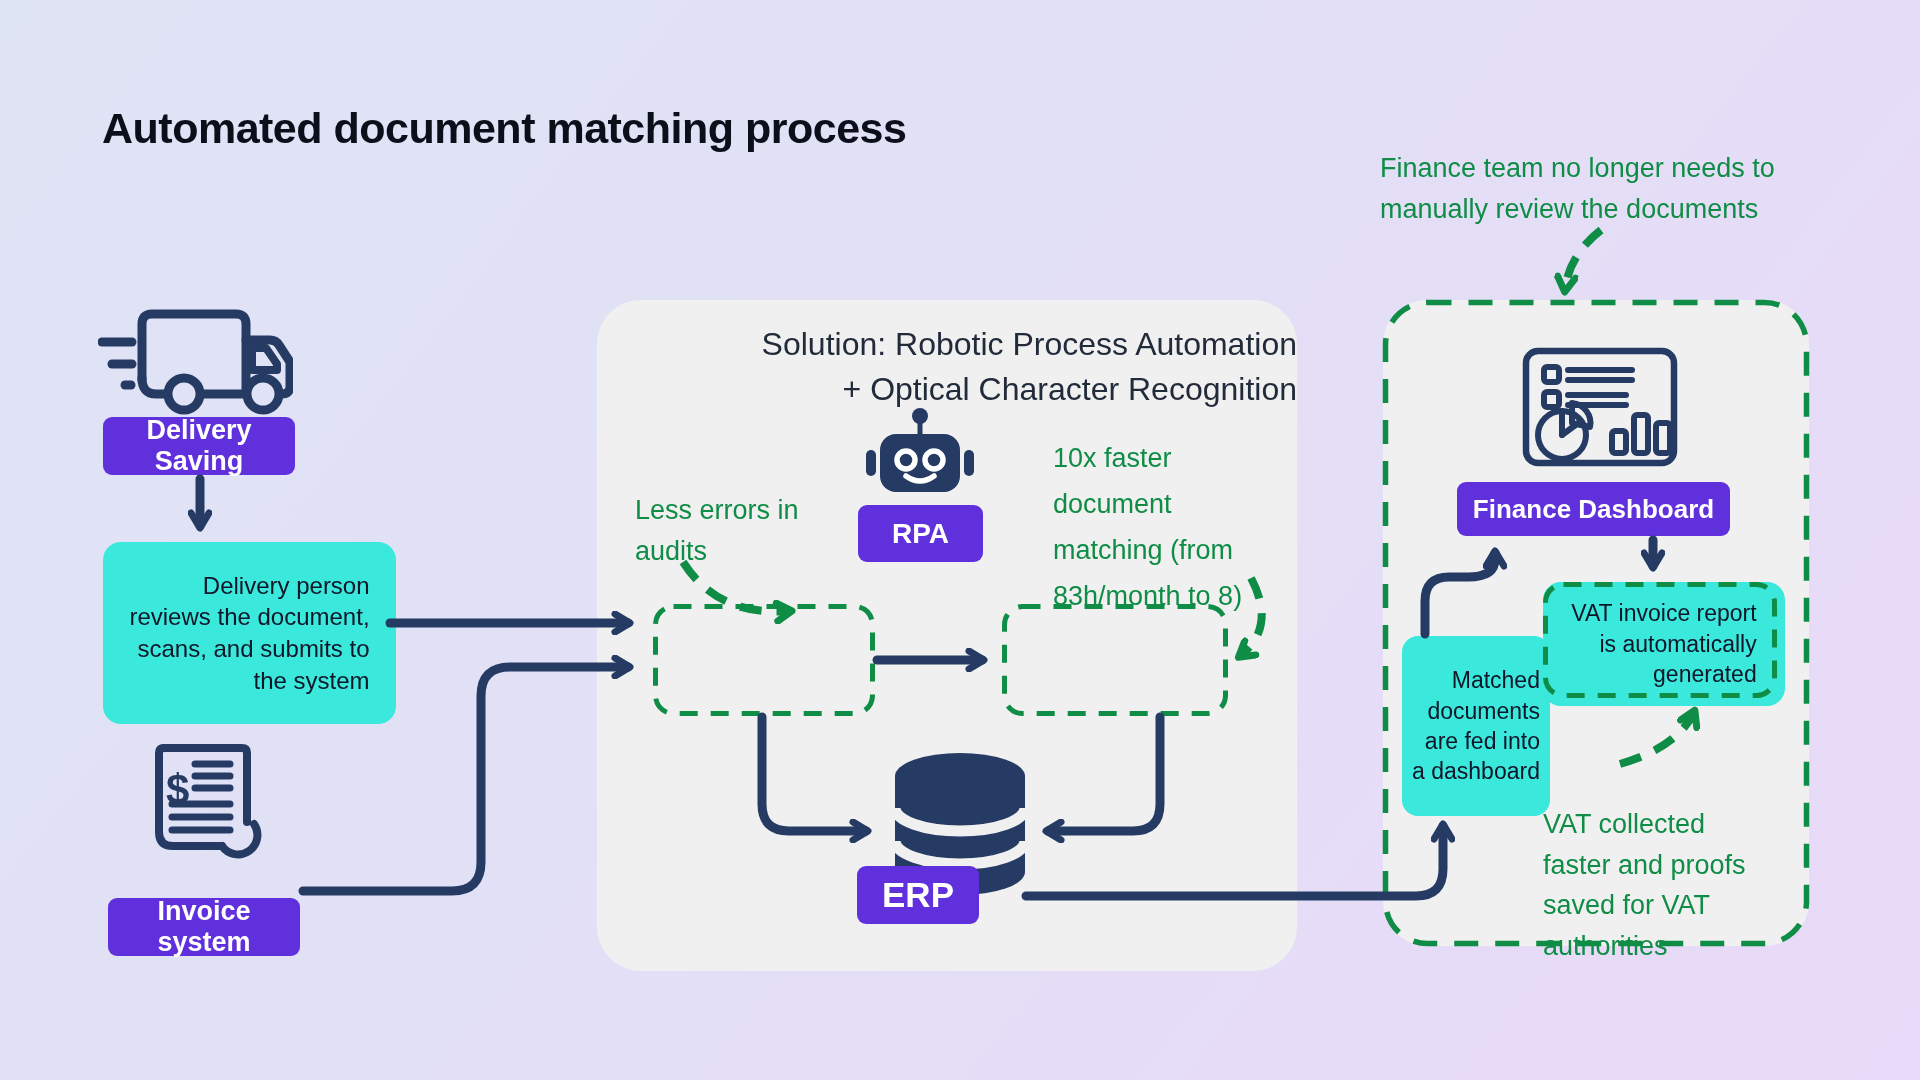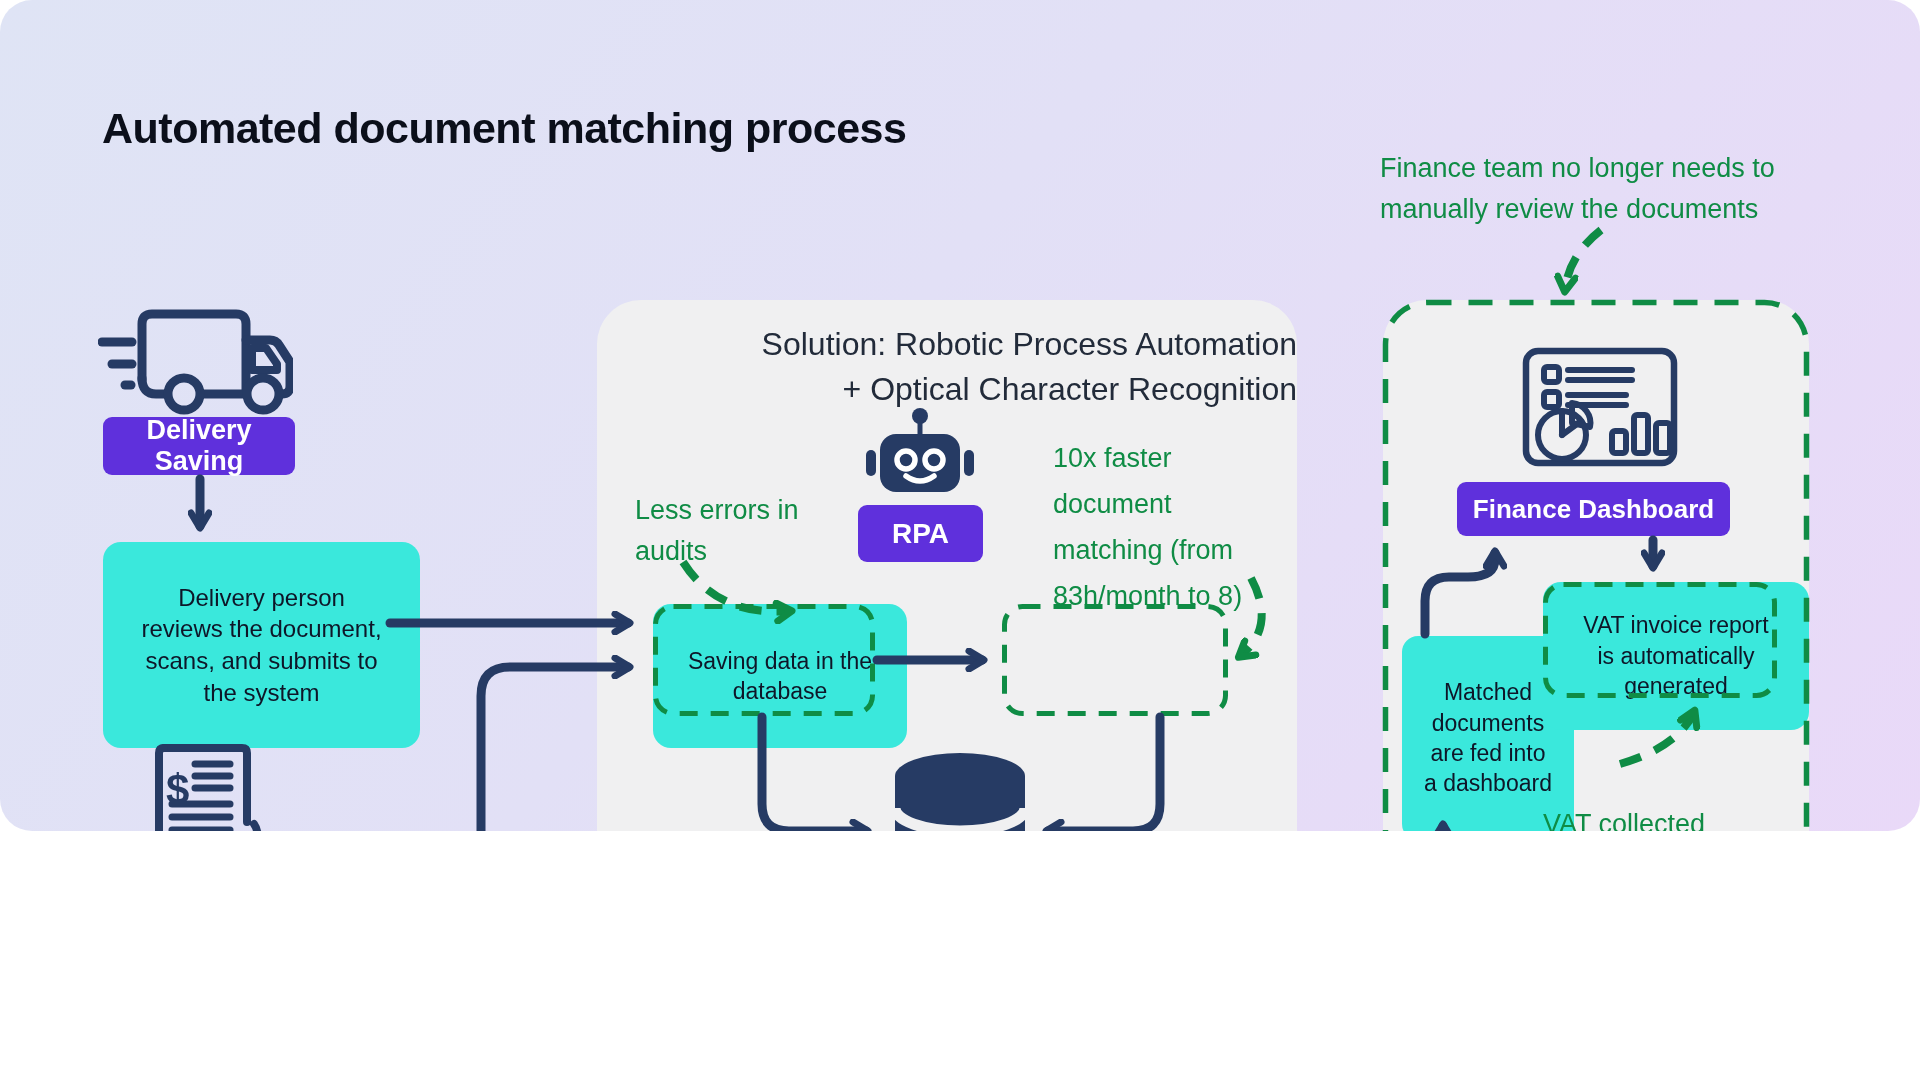--- a/index.html
+++ b/index.html
@@ -1,35 +1,34 @@
 <!DOCTYPE html>
 <html style="--navy: #263b64; --purple: #5f30dc; --teal: #3ae8dc; --green: #0f8c45; --panel: #f0f0f1;"><head>
 <meta charset="utf-8">
 <style>
   html,body{margin:0;padding:0;}
   .stage{
-    position:relative; width:1920px; height:831px; overflow:hidden;
+    position:relative; width:1920px; height:1080px; overflow:hidden;
     background:linear-gradient(128deg,#dfe4f5 0%,#e2e0f6 45%,#e9d9f8 100%);
     font-family:"Liberation Sans", sans-serif;
-    border-radius:32px;
   }
   .abs{position:absolute;}
   .panel{background:var(--panel,#f0f0f1); border-radius:44px;}
   .title{
     font-size:43px; font-weight:bold; color:#0b0f1a; letter-spacing:-0.5px;
   }
   .badge{
     background:var(--purple,#5f30dc); color:#fff; font-weight:bold;
     display:flex; align-items:center; justify-content:center;
     border-radius:9px; font-size:26px; text-align:center;
   }
   .tealbox{
     background:var(--teal,#3ae8dc); color:#0e1628; border-radius:18px;
-    display:flex; align-items:center; justify-content:center; text-align:center;
-    font-size:23px; line-height:1.32; white-space:pre-line; padding:16px;
+    display:flex; align-items:center; justify-content:center; text-align:right;
+    font-size:23px; line-height:1.32; white-space:pre-line; padding:4px;
   }
   .note{
     color:var(--green,#0f8c45); font-weight:normal; font-size:27px;
     line-height:1.5; white-space:pre-line;
   }
   .note--speed{line-height:1.7;}
   .heading2{
     font-size:32px; color:#222b3a; text-align:right; line-height:1.4;
     white-space:pre-line;
   }
@@ -110,22 +109,20 @@
   <div class="abs badge" style="left:858px; top:505px; width:125px; height:57px; font-size:28px;">RPA</div>
 
   <div class="abs note note--speed" style="left:1053px; top:436px; width:250px;">10x faster
 document
 matching (from
 83h/month to 8)</div>
 
   <div class="abs note" style="left:635px; top:490px; width:190px;">Less errors in
 audits</div>
 
-  <div class="abs tealbox" style="left:653px; top:604px; width:222px; height:112px;">Saving data in the
-database</div>
 
 
   <svg class="abs" style="left:887px; top:750px;" width="146" height="150" viewBox="0 0 146 150">
     <path class="icofill" d="M8 26 a65 23 0 0 1 130 0 v96 a65 23 0 0 1 -130 0 z"></path>
     <path d="M8 58 a65 23 0 0 0 130 0" fill="none" stroke="var(--panel)" stroke-width="11"></path>
     <path d="M8 91 a65 23 0 0 0 130 0" fill="none" stroke="var(--panel)" stroke-width="11"></path>
   </svg>
 
   <div class="abs badge" style="left:857px; top:866px; width:122px; height:58px; font-size:35px;">ERP</div>
 

